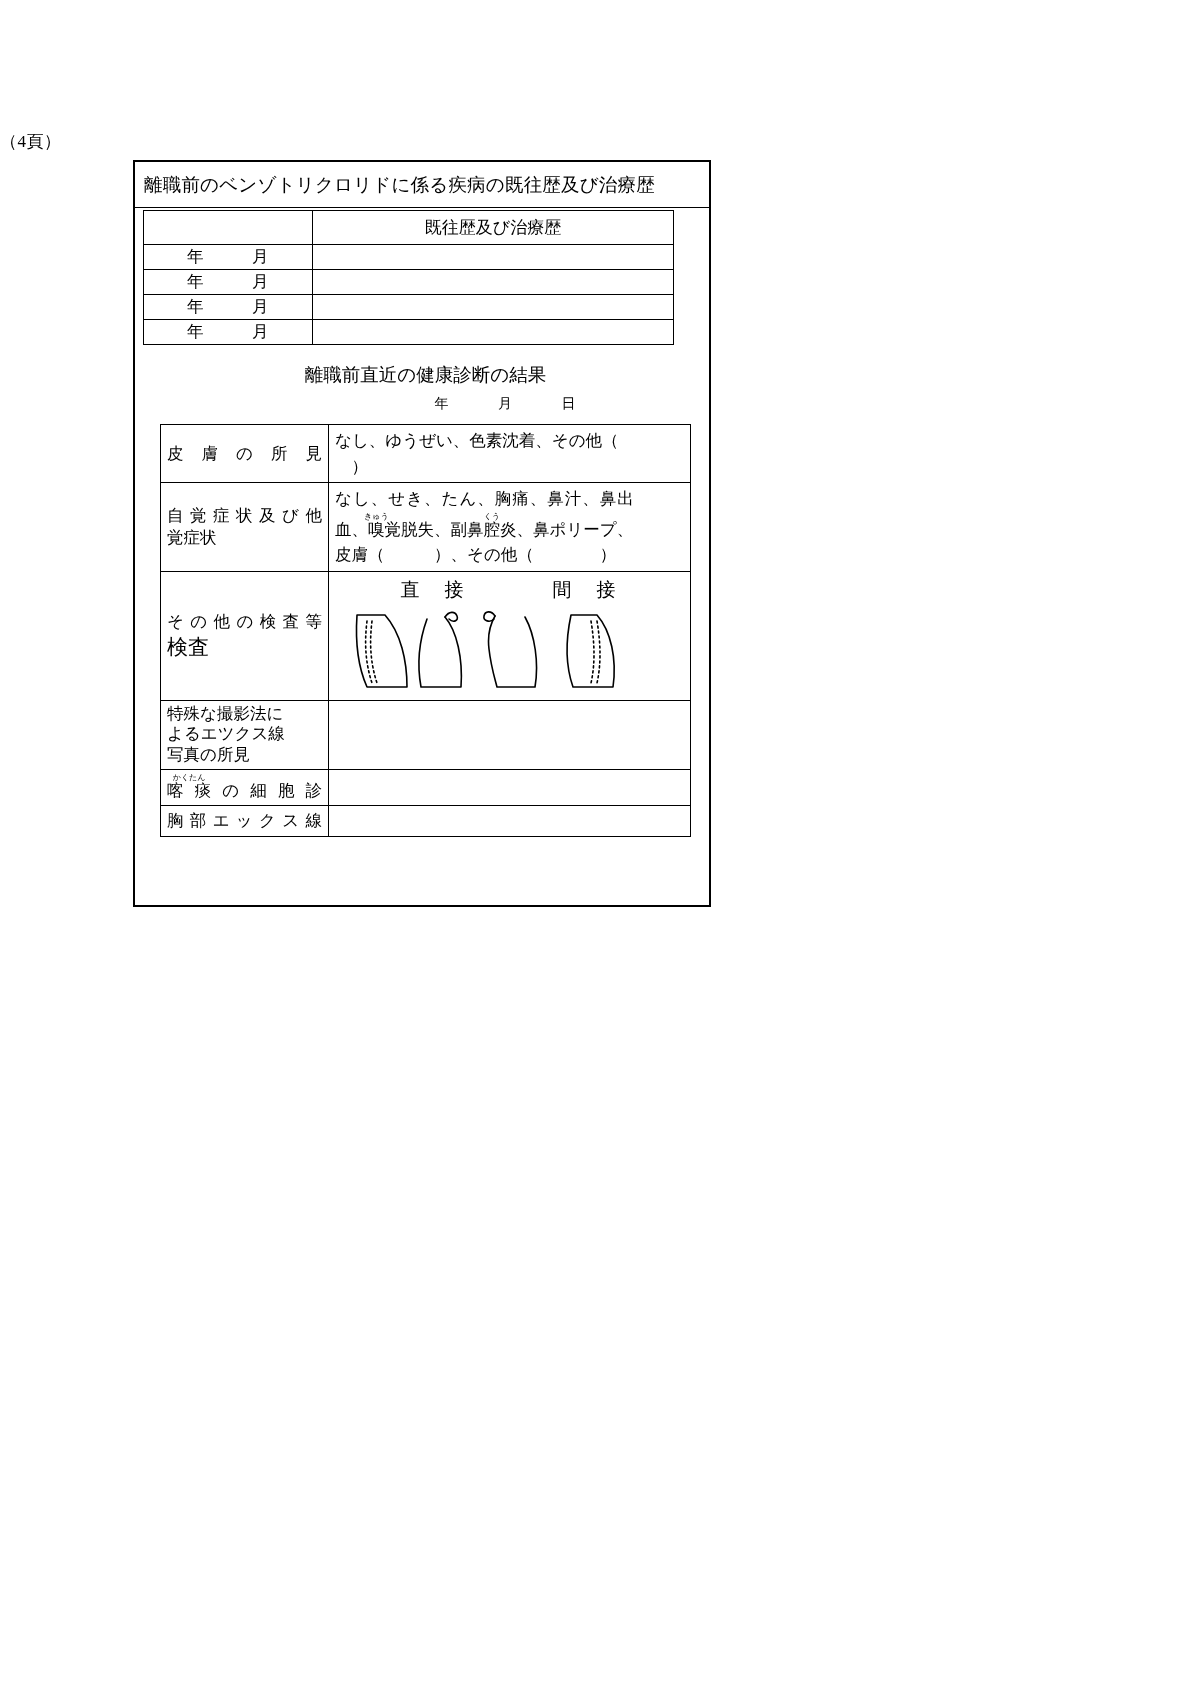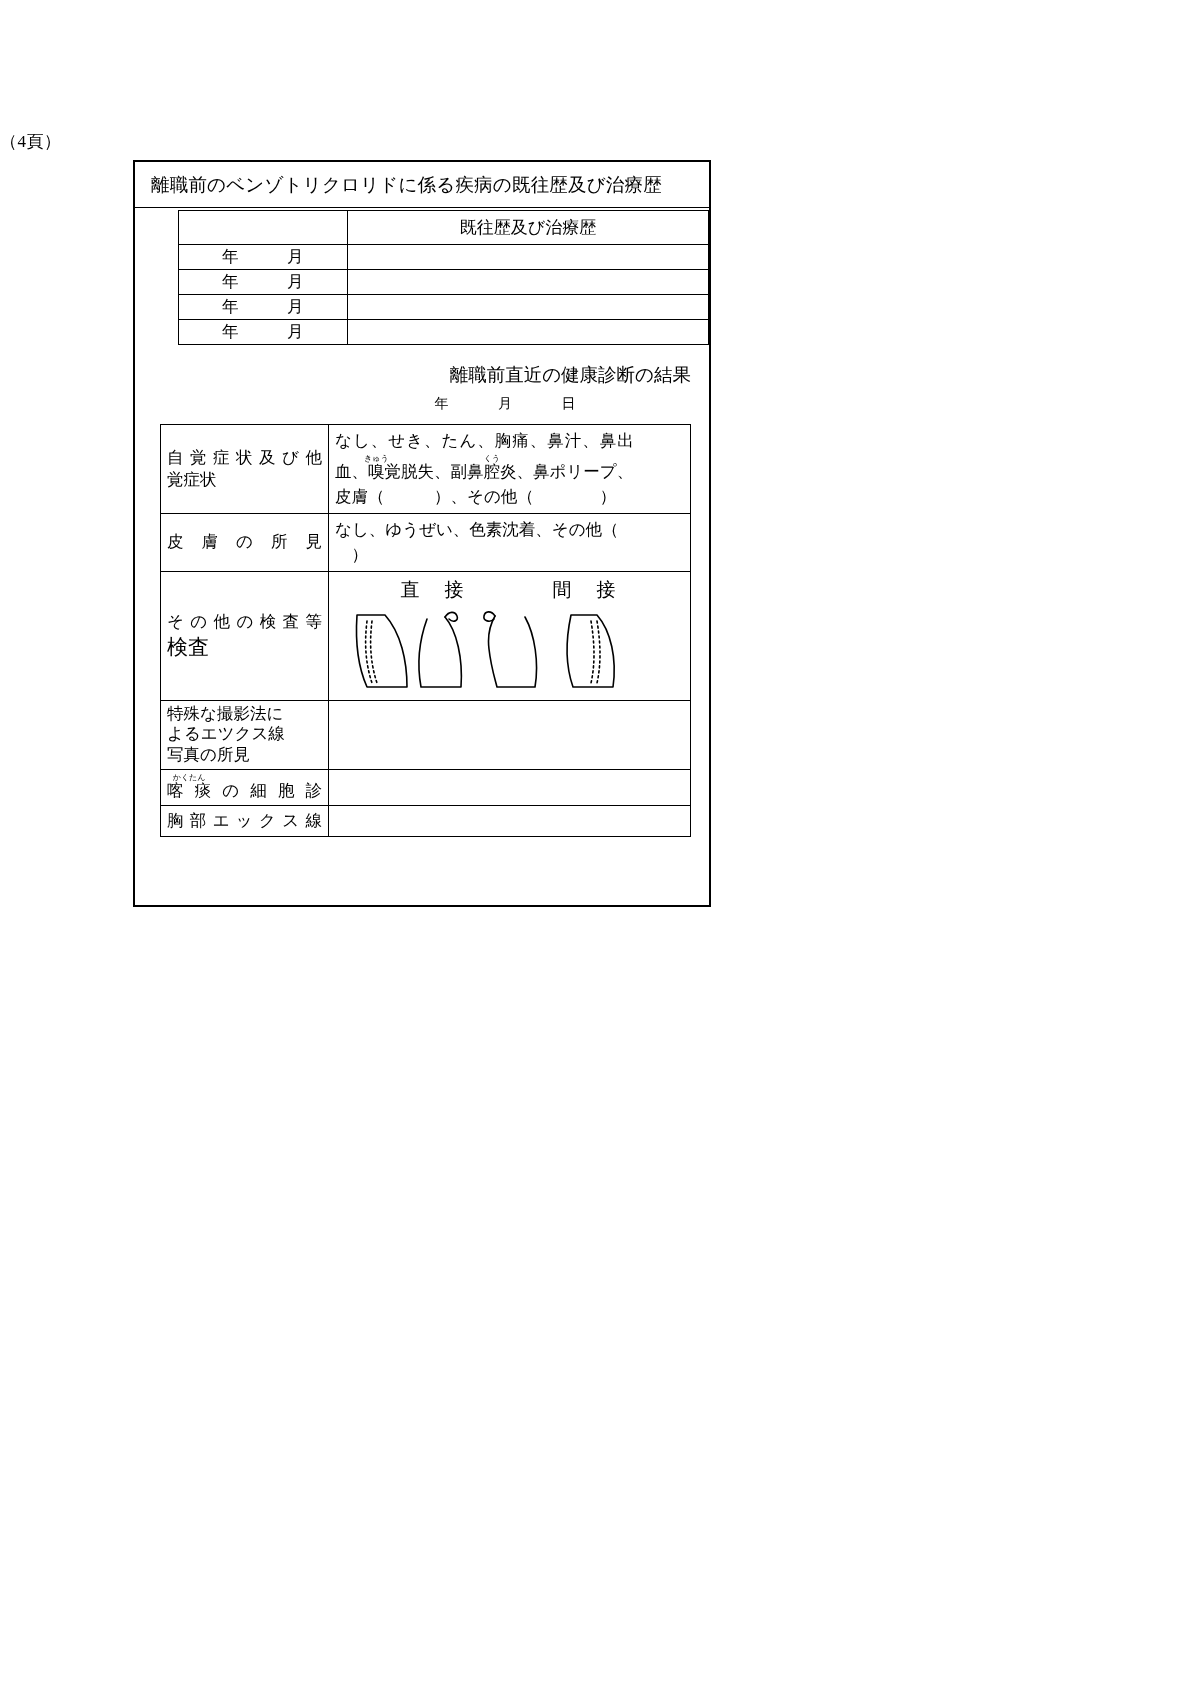--- a/index.html
+++ b/index.html
@@ -32,31 +32,31 @@
     width: 578px;
     height: 747px;
     border: 2px solid #000;
     box-sizing: border-box;
   }
 
   .title-row {
     height: 46px;
     display: flex;
     align-items: center;
-    padding-left: 16px;
+    padding-left: 9px;
     font-size: 18.5px;
     letter-spacing: 0.2px;
     border-bottom: 1px solid #000;
     box-sizing: border-box;
   }
 
   
   .hist-table {
     position: absolute;
-    left: 43px;
+    left: 8px;
     top: 48px;
     width: 531px;
     border-collapse: collapse;
     table-layout: fixed;
   }
   .hist-table td {
     border: 1px solid #000;
     height: 24px;
     font-size: 17px;
     padding: 0;
@@ -76,21 +76,21 @@
     letter-spacing: 0.5px;
   }
   .ym-cell .y { margin-right: 48px; }
 
   
   .sec2-title {
     position: absolute;
     left: 25px;
     top: 200px;
     width: 531px;
-    text-align: right;
+    text-align: center;
     font-size: 18.5px;
     font-family: Liberation Serif, serif;
   }
   .sec2-date {
     position: absolute;
     left: 25px;
     top: 233px;
     width: 531px;
     text-align: center;
     font-size: 14px;
@@ -205,44 +205,44 @@
   <div class="sec2-date">
     <span>年</span>
     <span>月</span>
     <span>日</span>
   </div>
 
   <table class="exam-table">
     <tbody>
         <tr>
       <td class="lbl">
+        <span class="lbl-spread">皮膚の所見</span>
+      </td>
+      <td>
+        <div class="val-cell">
+          <span class="ln">なし、ゆうぜい、色素沈着、その他（</span>
+          <span class="ln">　）</span>
+        </div>
+      </td>
+    </tr>
+    <tr>
+      <td class="lbl">
         <span class="lbl-spread">自覚症状及び他</span>
         <span style="font-size:16.5px;">覚症状</span>
       </td>
       <td>
         <div class="val-cell">
           <span class="ln" style="letter-spacing:1px;">なし、せき、たん、胸痛、鼻汁、鼻出</span>
           <span class="ln">血、<ruby>嗅<rt>きゅう</rt></ruby>覚脱失、副鼻<ruby>腔<rt>くう</rt></ruby>炎、鼻ポリープ、</span>
           <span class="ln">皮膚（　　　）、その他（　　　　）</span>
         </div>
       </td>
     </tr>
     <tr>
       <td class="lbl">
-        <span class="lbl-spread">皮膚の所見</span>
-      </td>
-      <td>
-        <div class="val-cell">
-          <span class="ln">なし、ゆうぜい、色素沈着、その他（</span>
-          <span class="ln">　）</span>
-        </div>
-      </td>
-    </tr>
-    <tr>
-      <td class="lbl">
         <span class="lbl-spread">その他の検査等</span>
         <span style="font-size:21px;">検査</span>
       </td>
       <td>
         <div class="xray-head">
           <span class="g1">直　接</span><span>間　接</span>
         </div>
         <div class="lungs-wrap">
           <svg width="330" height="92" viewBox="0 0 330 92" xmlns="http://www.w3.org/2000/svg">
             <g fill="none" stroke="#000" stroke-width="1.6" stroke-linecap="round" stroke-linejoin="round">

